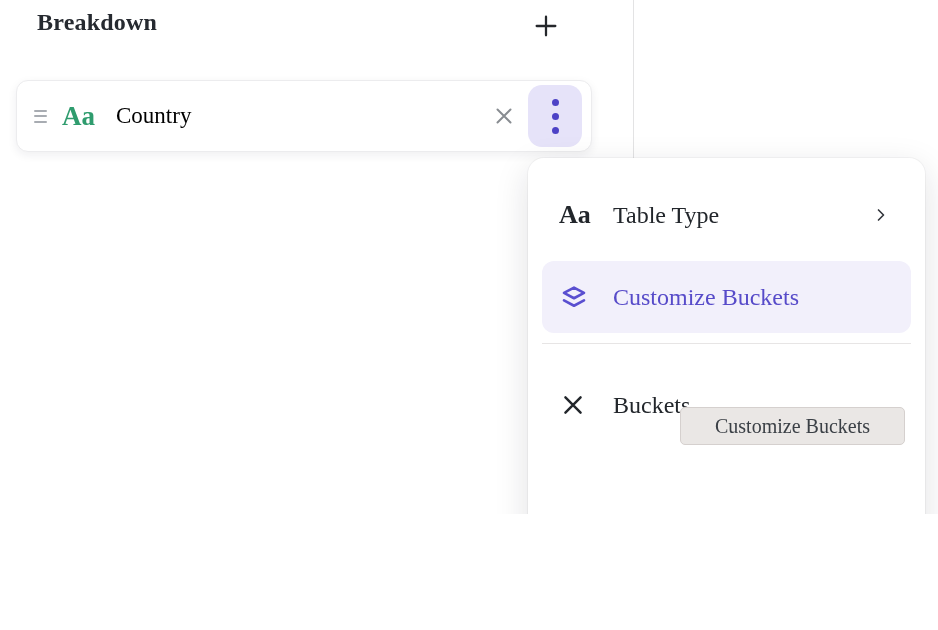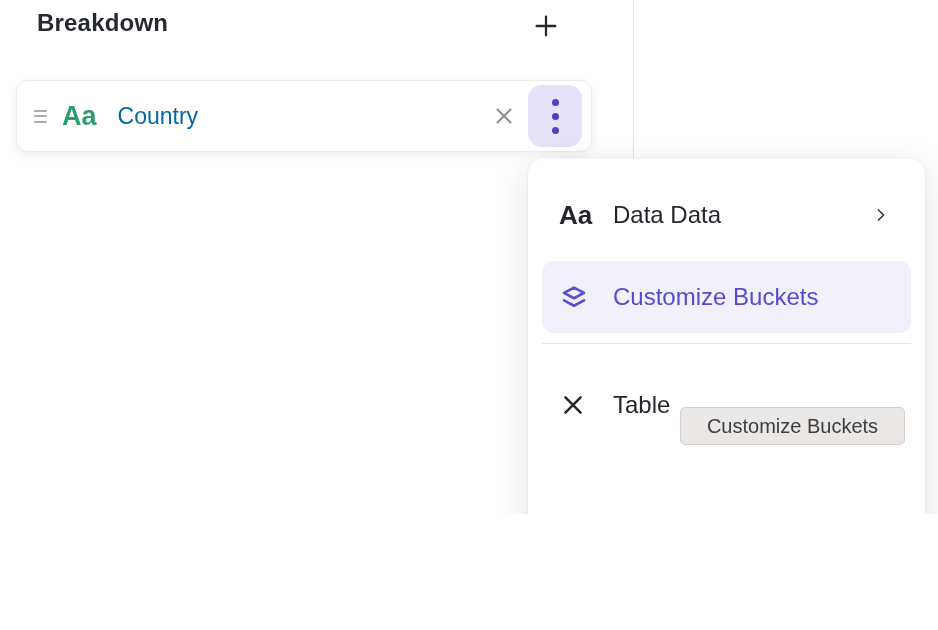--- a/index.html
+++ b/index.html
@@ -1,19 +1,19 @@
 <!DOCTYPE html>
 <html><head>
 <meta charset="utf-8">
 <style>
   * { margin:0; padding:0; box-sizing:border-box; }
   html,body { background:#ffffff; }
   .app {
     position:relative; width:938px; height:514px; overflow:hidden;
-    background:#ffffff; font-family:Liberation Sans, sans-serif; color:#22262b;
+    background:#ffffff; font-family:Liberation Serif, serif; color:#22262b;
   }
   
   .vline { position:absolute; left:633px; top:0; width:1px; height:630px; background:#e3e3e4; }
   .sidebar-footer {
     position:absolute; left:0; top:554px; width:633px; height:76px;
     border-top:1px solid #e8e8e8;
     background:linear-gradient(135deg,#fdfdfd 0%,#f4f4f4 100%);
   }
   
   .panel-title {
@@ -28,21 +28,21 @@
   
   .card {
     position:absolute; left:16px; top:80px; width:576px; height:72px;
     background:#ffffff; border:1px solid #ececee; border-radius:12px;
     box-shadow:0 3px 10px rgba(35,35,60,.07);
     display:flex; align-items:center;
   }
   .drag-handle { margin-left:17px; display:flex; flex-direction:column; gap:3.5px; cursor:grab; }
   .drag-handle span { display:block; width:13px; height:2px; background:#a8acb2; border-radius:1px; }
   .type-glyph-green { margin-left:15px; font-size:27px; font-weight:600; color:#2f9c6e; line-height:1; }
-  .card-label { margin-left:21px; font-size:23px; font-weight:500; color:#0369a1; }
+  .card-label { margin-left:21px; font-size:23px; font-weight:500; color:#000000; }
   .card-spacer { flex:1; }
   .icon-btn {
     width:44px; height:44px; display:flex; align-items:center; justify-content:center;
     background:transparent; border:none; cursor:pointer; border-radius:10px; color:#888c91;
   }
   .kebab-btn {
     width:54px; height:62px; margin:0 9px 0 2px; border:none; cursor:pointer;
     background:#e6e3f9; border-radius:14px;
     display:flex; flex-direction:column; align-items:center; justify-content:center; gap:7px;
   }
@@ -118,21 +118,21 @@
       </span>
     </button>
   </div>
 
   <div class="menu">
 
     <div class="menu-item">
       <span class="mi-icon">
         <span class="mi-glyph">Aa</span>
       </span>
-      <span class="mi-label">Data Data</span>
+      <span class="mi-label">Table Type</span>
       <span class="mi-chevron">
         <svg width="20" height="20" viewBox="0 0 24 24" fill="none" stroke="#33373c" stroke-width="2" stroke-linecap="round" stroke-linejoin="round">
           <path d="M9 6l6 6-6 6"></path>
         </svg>
       </span>
     </div>
 
 
     <div class="menu-item active">
       <span class="mi-icon">
@@ -145,21 +145,21 @@
     </div>
 
     <div class="menu-divider"></div>
 
     <div class="menu-item">
       <span class="mi-icon">
         <svg width="28" height="28" viewBox="0 0 24 24" fill="none" stroke="#22262b" stroke-width="2.1" stroke-linecap="round">
           <path d="M5.5 5.5l13 13M18.5 5.5l-13 13"></path>
         </svg>
       </span>
-      <span class="mi-label">Table</span>
+      <span class="mi-label">Buckets</span>
     </div>
 
 
   </div>
 
   <div class="tooltip">Customize Buckets</div>
 
 </div>
 
 </body></html>

